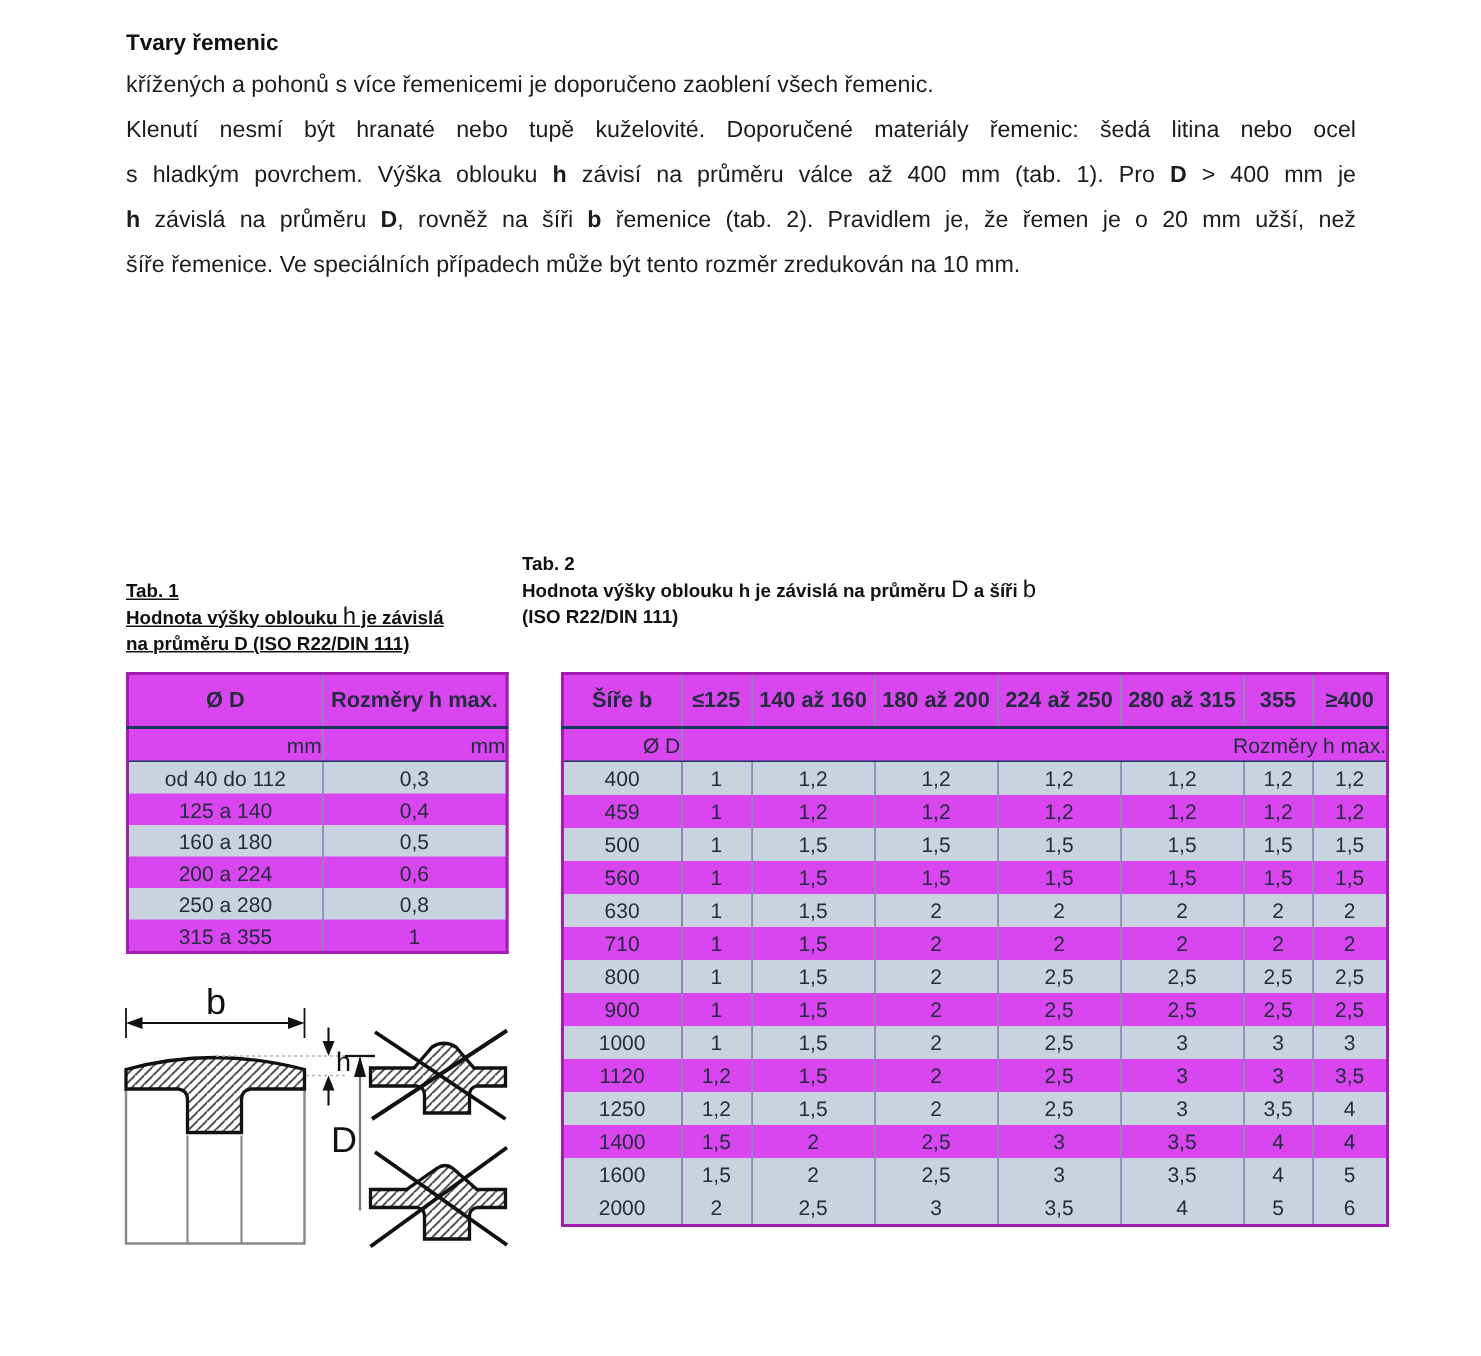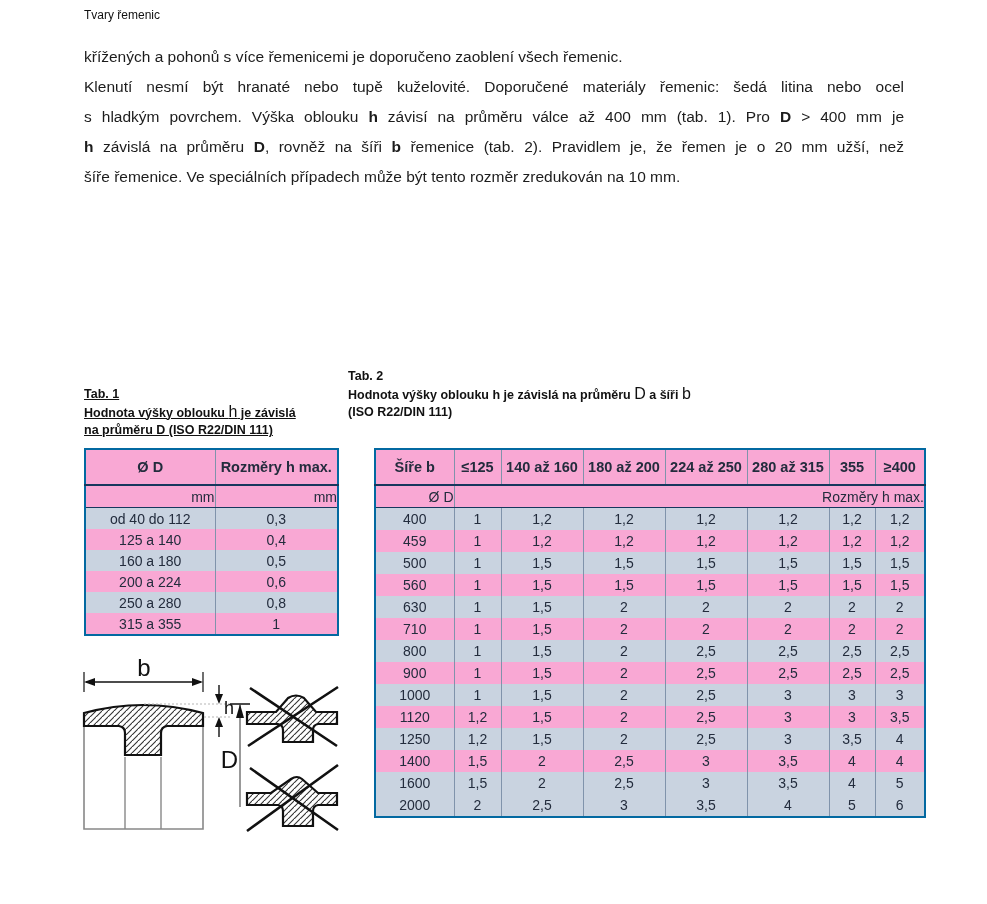--- a/index.html
+++ b/index.html
@@ -1,41 +1,41 @@
 <!DOCTYPE html>
 <html><head>
 <meta charset="utf-8">
 <style>
   html,body{margin:0;padding:0;background:#fff;}
   .page{
     position:relative;width:987px;height:904px;background:#ffffff;
     font-family:"Liberation Sans",sans-serif;color:#1f1f1f;overflow:hidden;
   }
   .page-title{
-    position:absolute;left:84px;top:8px;margin:0;
-    font-size:12px;font-weight:normal;color:#111;
+    position:absolute;left:84px;top:20px;margin:0;
+    font-size:15px;font-weight:bold;color:#111;
   }
   .body-text{
     position:absolute;left:84px;top:42px;width:820px;
     font-size:15.5px;line-height:30px;color:#1c1c1c;
   }
   .body-text .line.just{text-align:justify;text-align-last:justify;}
   .seg-b{font-weight:bold;}
 
   .caption{
     position:absolute;font-size:12.5px;font-weight:bold;color:#111;
     line-height:17.5px;
   }
   #caption1{left:84px;top:386px;width:260px;text-decoration:underline;}
   #caption2{left:348px;top:368px;width:560px;}
   .seg-big{font-size:16px;font-weight:normal;line-height:1;}
 
   table{
     position:absolute;border-collapse:collapse;table-layout:fixed;
-    background:#f9a8d4;color:#232c3d;border:2px solid #0369a1;
+    background:#d946ef;color:#232c3d;border:2px solid #a21caf;
   }
   #table1{left:84px;top:448px;width:253px;}
   #table2{left:348px;top:448px;width:550px;margin-left:26px;}
   th,td{
     padding:0;margin:0;text-align:center;vertical-align:middle;
     border-left:1px solid #8093ab;font-size:14px;font-weight:normal;
     overflow:hidden;white-space:nowrap;
   }
   th:first-child,td:first-child{border-left:none;}
   tr.hdr th{height:34px;font-weight:bold;font-size:14.5px;border-bottom:2px solid #17375d;}

